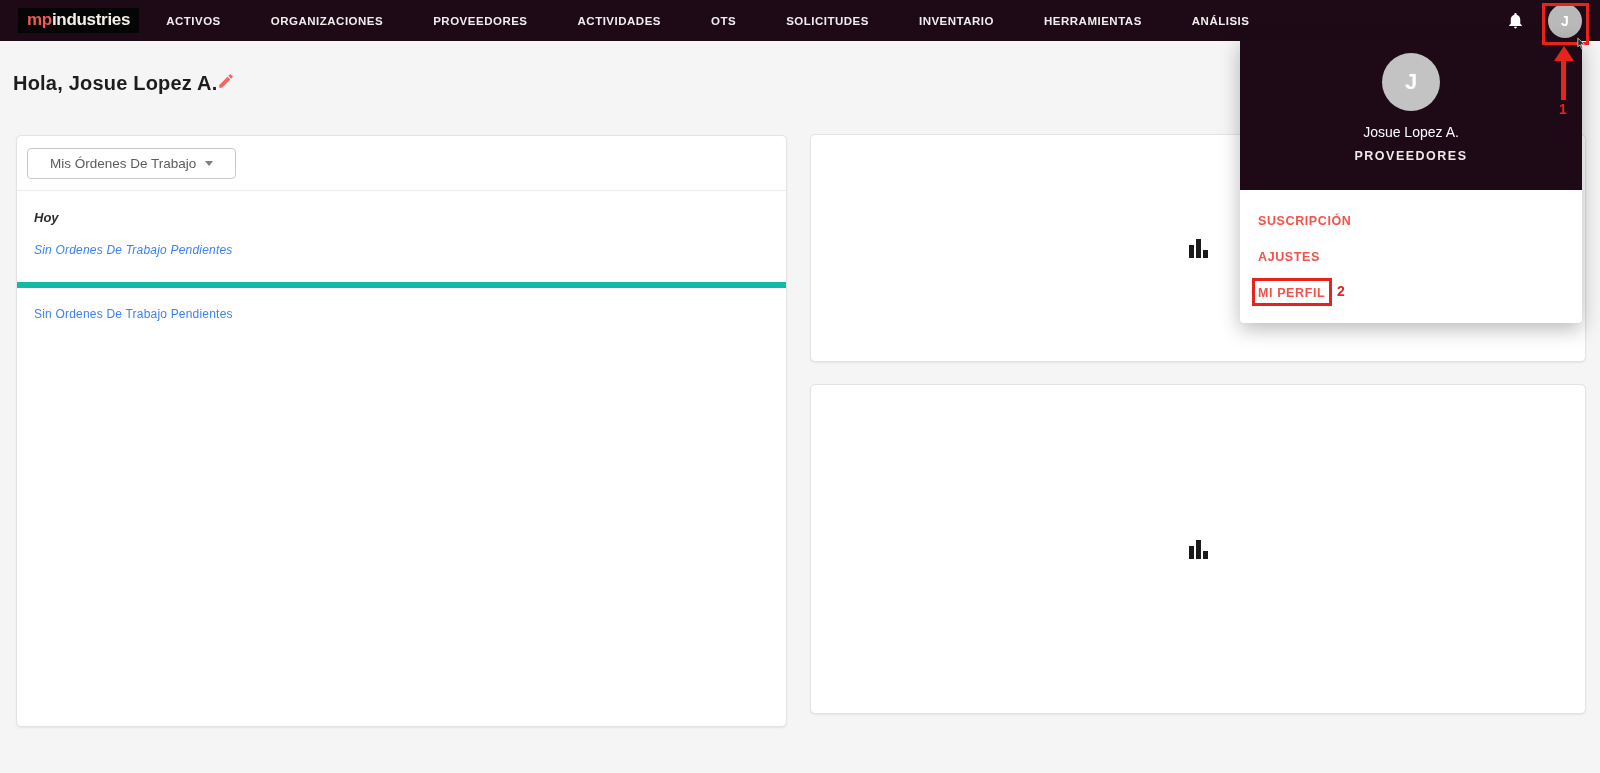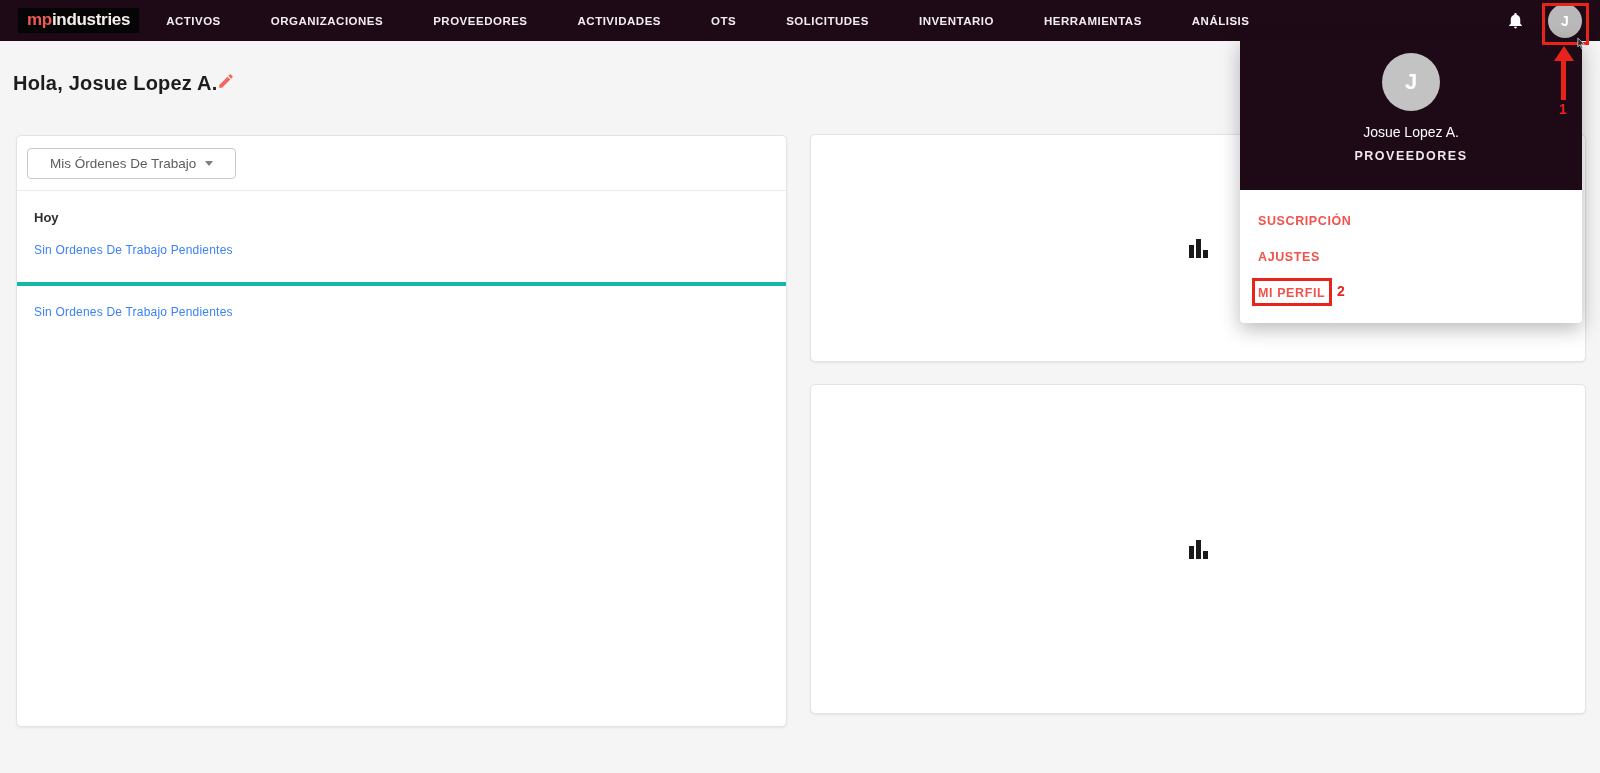--- a/index.html
+++ b/index.html
@@ -52,21 +52,21 @@
   .wo-filter-btn {
     height:31px; background:#fff; border:1px solid #c9c9c9; border-radius:4px;
     padding:0 22px; font-size:13.5px; color:#5c5c5c; font-family:inherit;
     display:inline-flex; align-items:center; gap:9px; cursor:pointer;
   }
   .caret-down {
     width:0; height:0; border-left:4.5px solid transparent; border-right:4.5px solid transparent;
     border-top:5px solid #7d7d7d; display:inline-block;
   }
   .wo-section { padding:19px 17px 25px; }
-  .wo-section.first { border-bottom:4px solid #14b8a6; }
+  .wo-section.first { border-bottom:6px solid #14b8a6;font-style:italic; }
   .wo-section-title { font-size:13px; font-weight:bold; color:#2e2e2e; margin-bottom:18px; }
   .wo-empty { font-size:12px; color:#3b82f6; letter-spacing:0.2px; }
   
   .bar-chart-icon { display:flex; align-items:flex-end; gap:2px; height:20px; }
   .bar-chart-icon i { display:block; background:#1b1b1b; width:5px; }
   .bar-chart-icon .b1 { height:13px; }
   .bar-chart-icon .b2 { height:19px; }
   .bar-chart-icon .b3 { height:8px; }
   
   .user-menu {

